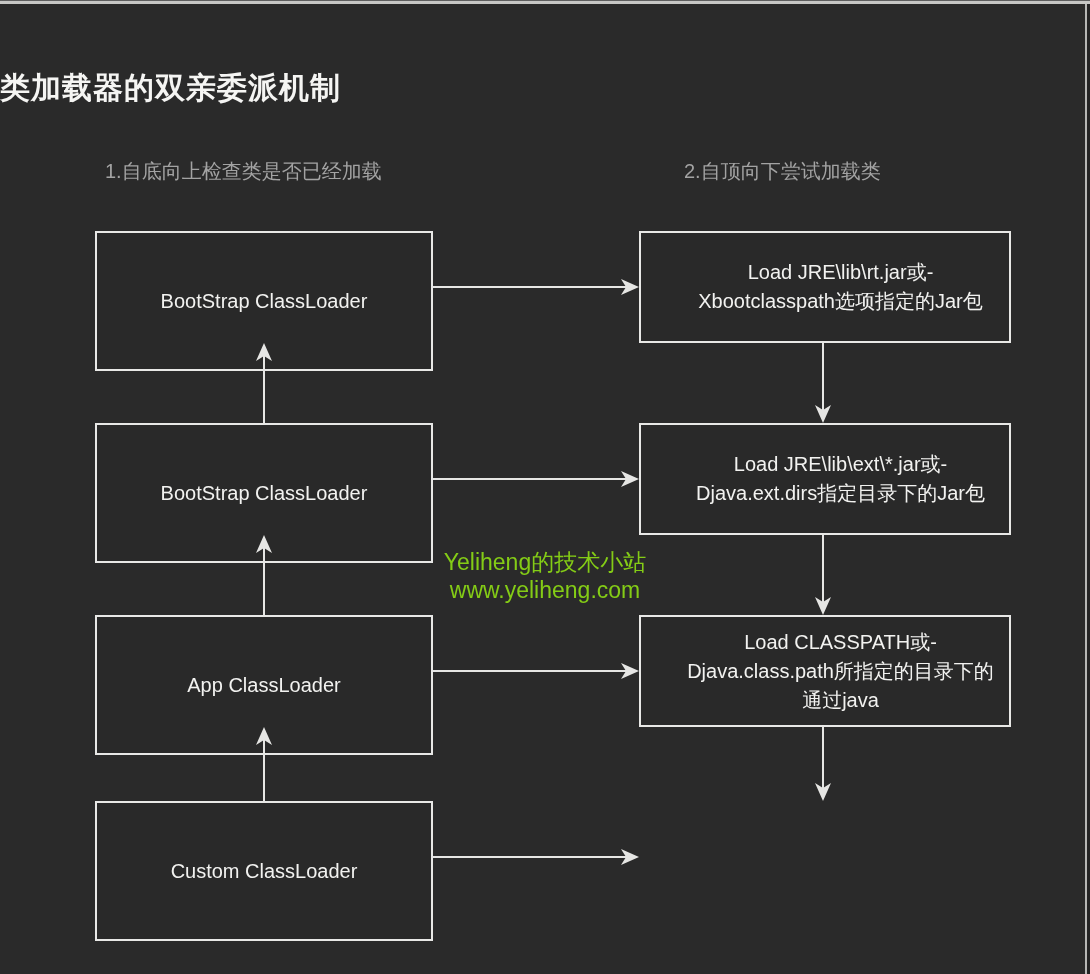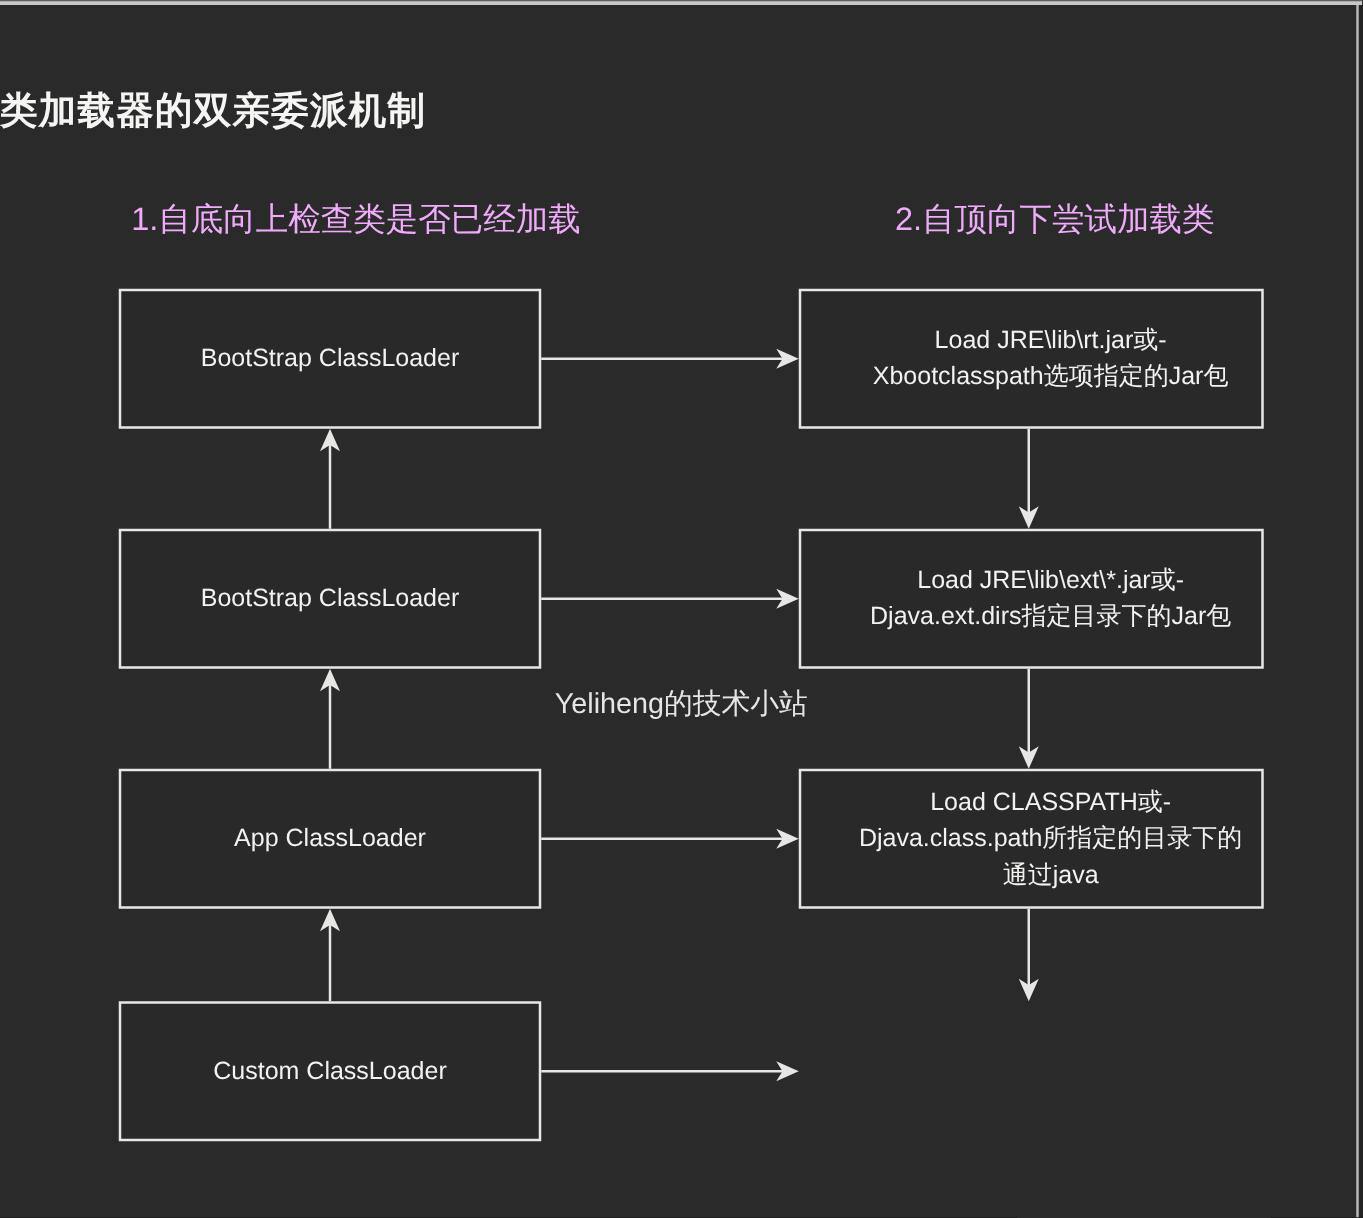--- a/index.html
+++ b/index.html
@@ -44,52 +44,52 @@
     width: 1090px;
     text-align: left;
     color: #f5f5f3;
     font-size: 30px;
     font-weight: bold;
     letter-spacing: 1px;
   }
   .flow-label {
     position: absolute;
     top: 158px;
-    color: #f0abfc;
-    font-size: 26px;
+    color: #a3a3a3;
+    font-size: 20px;
     white-space: nowrap;
   }
   .flow-label.left  { left: 105px; }
-  .flow-label.right { left: 716px; text-align: center; }
+  .flow-label.right { left: 684px; text-align: center; }
   .box {
     position: absolute;
     box-sizing: border-box;
     border: 2px solid #e8e8e6;
     background: #292929;
     color: #f2f2f0;
     font-size: 20px;
     line-height: 29px;
     display: flex;
     align-items: center;
     justify-content: center;
     text-align: center;
     white-space: pre-line;
   }
-  .box.left-col  { left: 95px;  width: 338px; height: 112px; }
+  .box.left-col  { left: 95px;  width: 338px; height: 140px; }
   .box.right-col { left: 639px; width: 372px; height: 112px; padding-left: 31px; }
   .row1 { top: 231px; }
   .row2 { top: 423px; }
   .row3 { top: 615px; }
   .row4 { top: 801px; }
   .watermark {
     position: absolute;
     left: 0; top: 548px;
     width: 1090px;
     text-align: center;
-    color: #e5e5e5;
+    color: #84cc16;
     font-size: 23px;
     line-height: 28px;
     pointer-events: none;
   }
   svg.arrows {
     position: absolute;
     left: 0; top: 0;
     width: 1090px; height: 974px;
     z-index: 1;
   }
@@ -118,20 +118,21 @@
   <div class="box right-col row1">Load JRE\lib\rt.jar或-
 Xbootclasspath选项指定的Jar包</div>
   <div class="box right-col row2">Load JRE\lib\ext\*.jar或-
 Djava.ext.dirs指定目录下的Jar包</div>
   <div class="box right-col row3">Load CLASSPATH或-
 Djava.class.path所指定的目录下的
 通过java</div>
 
   <div class="watermark">
     <div>Yeliheng的技术小站</div>
+    <div>www.yeliheng.com</div>
   </div>
 
   <svg class="arrows" viewBox="0 0 1090 974" xmlns="http://www.w3.org/2000/svg">
 
     <g>
       <line x1="264" y1="423" x2="264" y2="347"></line>
       <polygon points="264,343 256,361 264,356 272,361"></polygon>
     </g>
     <g>
       <line x1="264" y1="615" x2="264" y2="539"></line>

